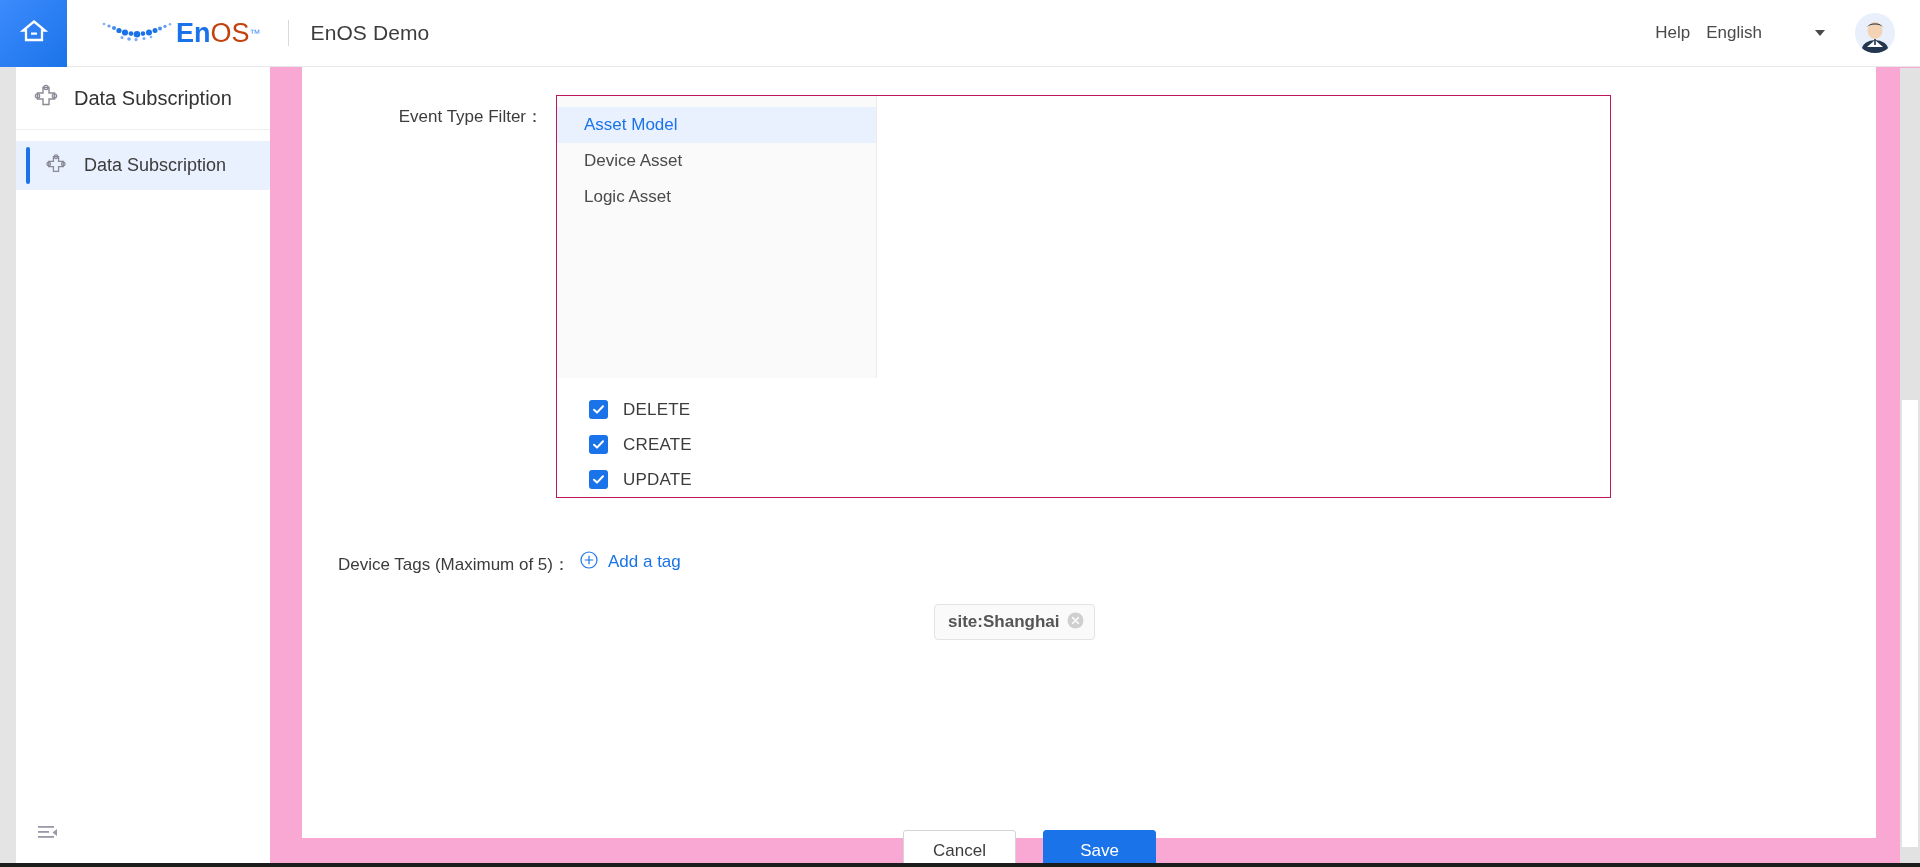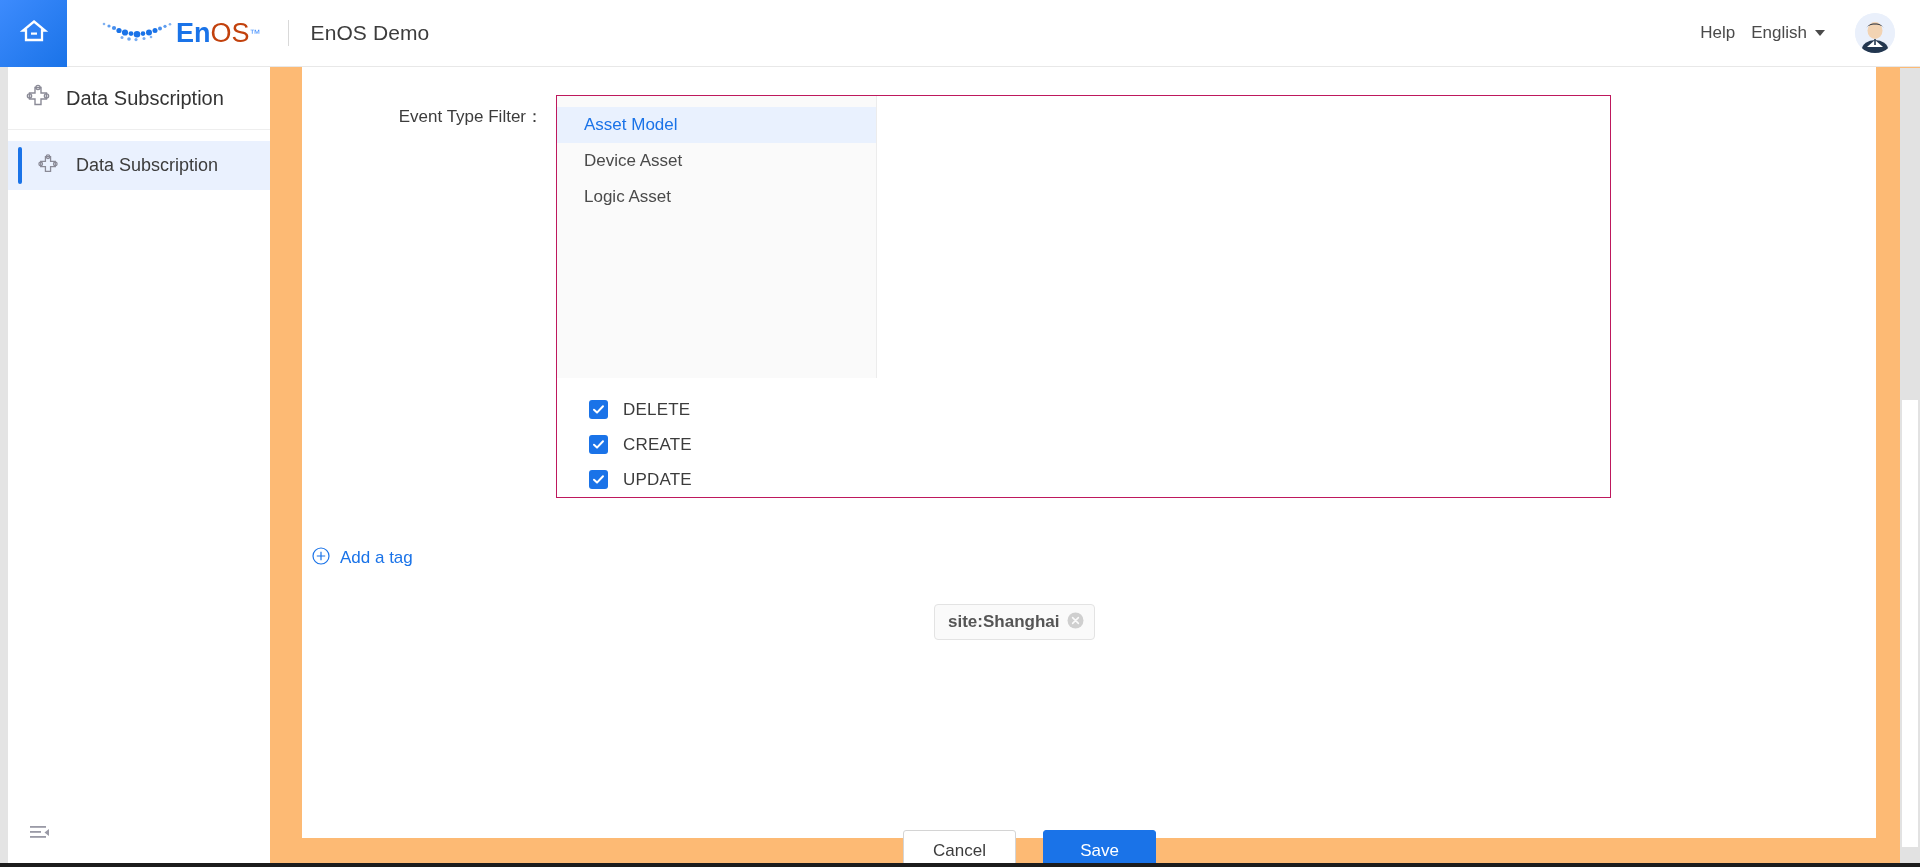--- a/index.html
+++ b/index.html
@@ -41,37 +41,37 @@
     margin-left: auto;
     display: flex; align-items: center;
     padding-right: 25px;
   }
   .hdr-link {
     font-size: 17px; color: #4a4a4a;
     cursor: pointer; margin-right: 16px;
   }
   .lang-wrap {
     display: flex; align-items: center;
-    cursor: pointer; margin-right: 30px;
+    cursor: pointer; margin-right: 30px; gap: 45px;
   }
   .lang-wrap .caret {
     margin-left: 8px;
     border-left: 5px solid transparent;
     border-right: 5px solid transparent;
     border-top: 6px solid #4a4a4a;
   }
   .avatar {
     width: 40px; height: 40px; border-radius: 50%;
     background: #eaf0fb; overflow: hidden;
     display: block; cursor: pointer;
   }
 
   
   .sidebar {
-    position: absolute; top: 67px; left: 8px;
+    position: absolute; top: 67px; left: 16px;
     width: 270px; height: 800px;
     background: #ffffff;
   }
   .sb-title-row {
     height: 63px;
     display: flex; align-items: center;
     padding-left: 16px;
     border-bottom: 1px solid #eeeeee;
   }
   .sb-title-row .label {
@@ -96,21 +96,21 @@
   }
   .collapse-btn {
     position: absolute; left: 22px; bottom: 20px;
     cursor: pointer;
   }
 
   
   .page-area {
     position: absolute; top: 67px; left: 270px;
     width: 1650px; height: 800px;
-    background: #fdba74;
+    background: #f9a8d4;
   }
   .card {
     position: absolute; top: 0px; left: 32px;
     width: 1574px; height: 771px;
     background: #ffffff;
   }
 
   
   .form-row {
     position: absolute;
@@ -396,20 +396,21 @@
                 </svg>
               </span>
             </span>
             <span class="cb-label">UPDATE</span>
           </label>
         </div>
       </div>
     </div>
 
     <div class="form-row tags-row">
+      <div class="tags-label">Device Tags (Maximum of 5)：</div>
       <div class="add-tag-wrap">
         <span class="plus-icon">
           <svg width="18" height="18" viewBox="0 0 18 18">
             <circle cx="9" cy="9" r="8" fill="none" stroke="#1a73e8" stroke-width="1.2"></circle>
             <path d="M9 4.8 L9 13.2 M4.8 9 L13.2 9" stroke="#1a73e8" stroke-width="1.2"></path>
           </svg>
         </span>
         <span class="add-tag-text">Add a tag</span>
       </div>
     </div>

